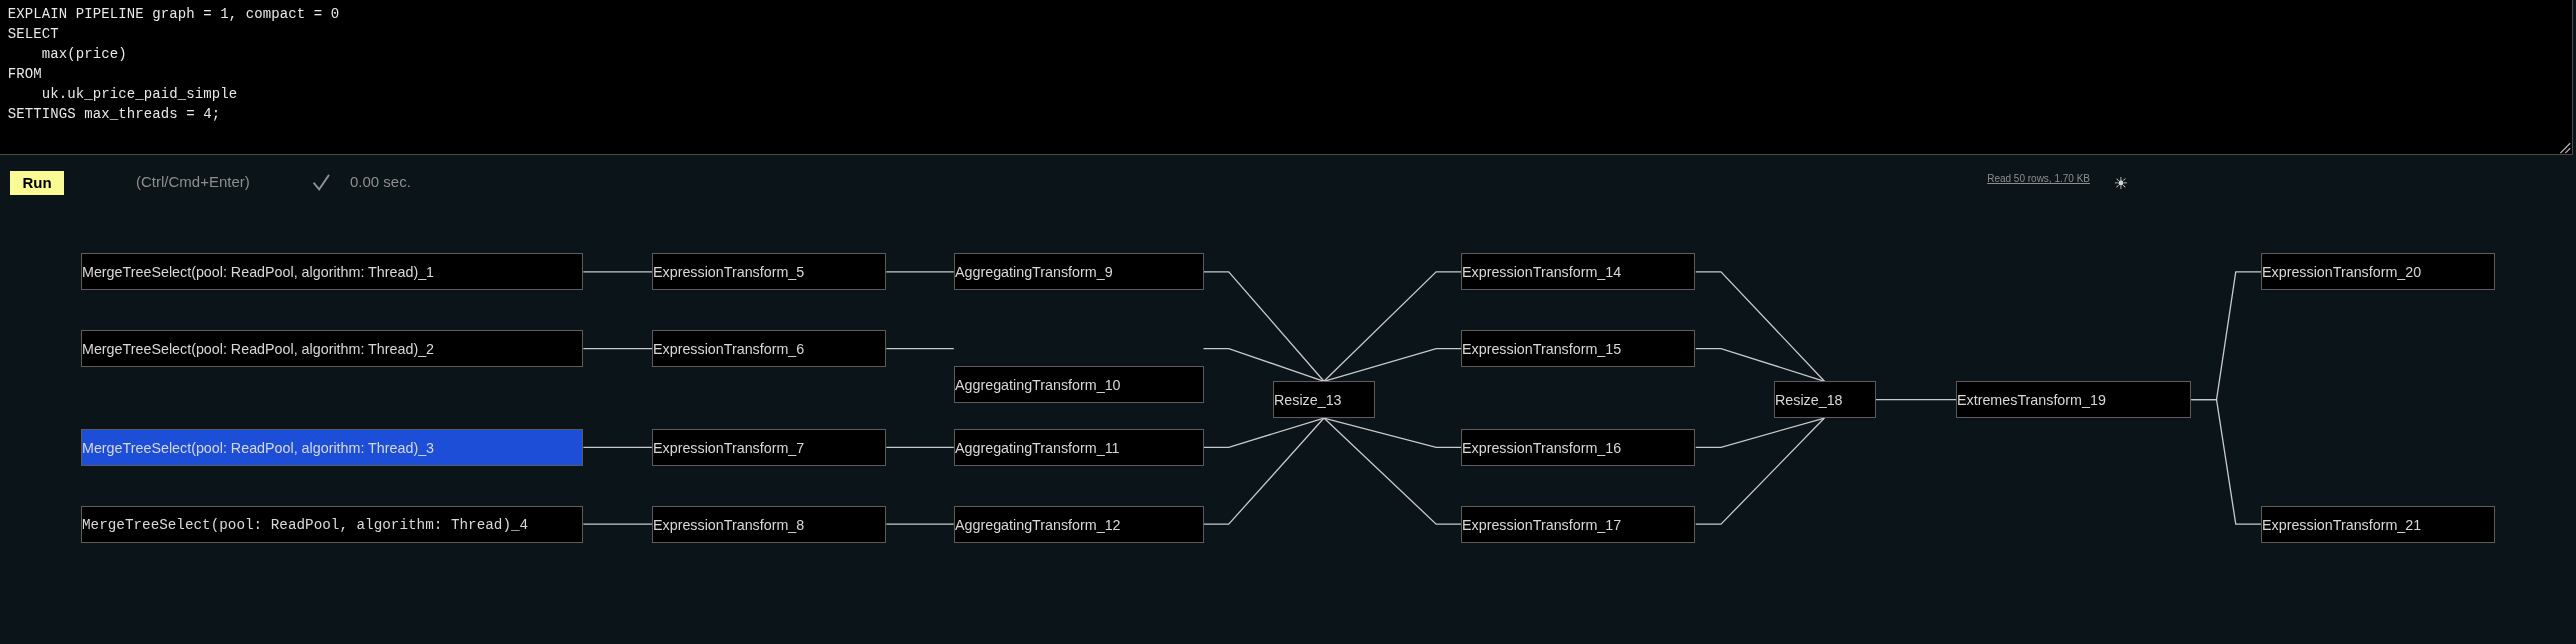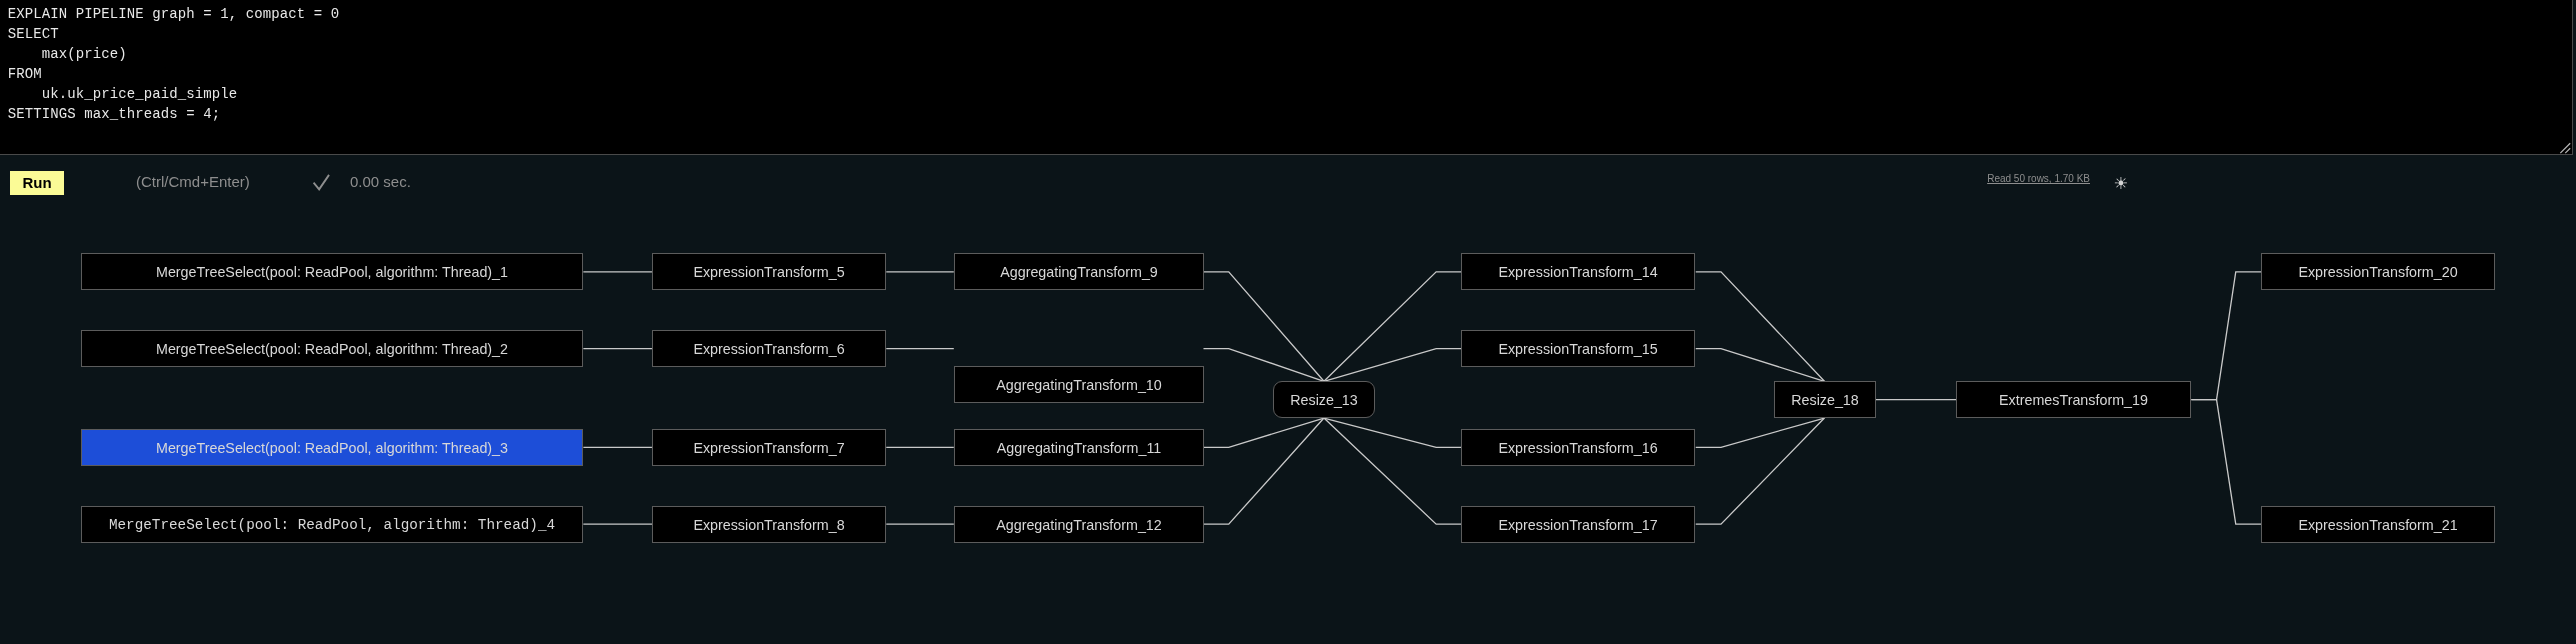--- a/index.html
+++ b/index.html
@@ -142,21 +142,21 @@
   }
   .graph-node {
     position: absolute;
     box-sizing: border-box;
     background: #000000;
     border: 1.1px solid #5c5c5c;
     color: #d8d8d8;
     font-size: 14.3px;
     display: flex;
     align-items: center;
-    justify-content: center;
+    justify-content: flex-start;
     white-space: nowrap;
     z-index: 2;
     cursor: pointer;
   }
   .graph-node span {
     pointer-events: none;
   }
 </style>
 </head>
 <body>
@@ -246,21 +246,21 @@
       </div>
       <div class="graph-node" style="left: 954px; top: 127px; width: 250px; height: 37px; background: rgb(0, 0, 0); border-color: rgb(92, 92, 92); margin-top: 36px;">
         <span>AggregatingTransform_10</span>
       </div>
       <div class="graph-node" style="left: 954px; top: 226px; width: 250px; height: 37px; background: rgb(0, 0, 0); border-color: rgb(92, 92, 92);">
         <span>AggregatingTransform_11</span>
       </div>
       <div class="graph-node" style="left: 954px; top: 303px; width: 250px; height: 37px; background: rgb(0, 0, 0); border-color: rgb(92, 92, 92);">
         <span>AggregatingTransform_12</span>
       </div>
-      <div class="graph-node" style="left: 1273px; top: 178px; width: 102px; height: 37px; background: rgb(0, 0, 0); border-color: rgb(92, 92, 92); border-radius: 9px;">
+      <div class="graph-node" style="left: 1273px; top: 178px; width: 102px; height: 37px; background: rgb(0, 0, 0); border-color: rgb(92, 92, 92);">
         <span>Resize_13</span>
       </div>
       <div class="graph-node" style="left: 1461px; top: 50px; width: 234px; height: 37px; background: rgb(0, 0, 0); border-color: rgb(92, 92, 92);">
         <span>ExpressionTransform_14</span>
       </div>
       <div class="graph-node" style="left: 1461px; top: 127px; width: 234px; height: 37px; background: rgb(0, 0, 0); border-color: rgb(92, 92, 92);">
         <span>ExpressionTransform_15</span>
       </div>
       <div class="graph-node" style="left: 1461px; top: 226px; width: 234px; height: 37px; background: rgb(0, 0, 0); border-color: rgb(92, 92, 92);">
         <span>ExpressionTransform_16</span>

